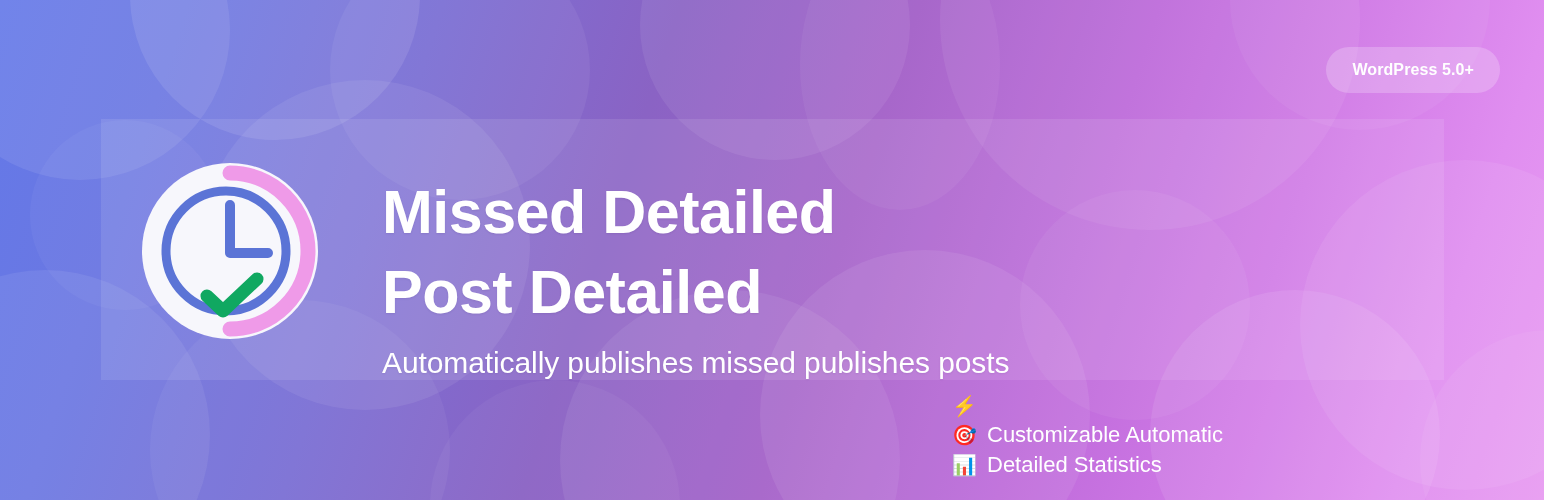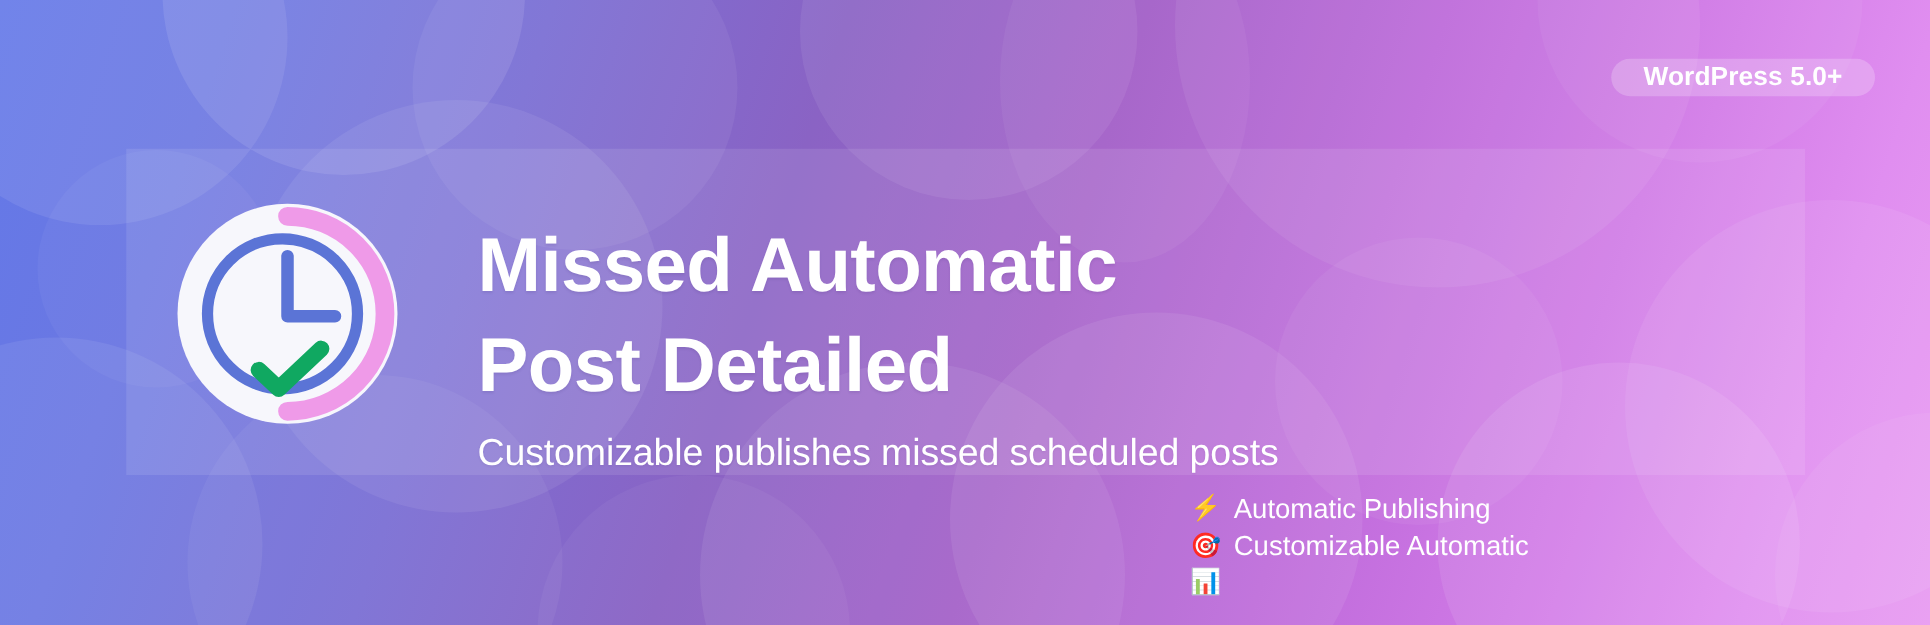--- a/index.html
+++ b/index.html
@@ -67,29 +67,29 @@
     width: 1343px;
     height: 261px;
     background: rgba(255, 255, 255, 0.10);
   }
 
   
   .version-badge {
     position: absolute;
     right: 44px;
     top: 47px;
-    height: 30px;
+    height: 46px;
     padding: 0 26px;
     display: flex;
     align-items: center;
     justify-content: center;
     border-radius: 999px;
     background: rgba(255, 255, 255, 0.22);
     color: #ffffff;
-    font-size: 21px;
+    font-size: 16px;
     font-weight: bold;
     letter-spacing: 0.1px;
     white-space: nowrap;
   }
 
   
   .logo {
     position: absolute;
     left: 140px;
     top: 161px;
@@ -185,33 +185,33 @@
       <circle cx="90" cy="90" r="88" fill="#f7f7fc"></circle>
       <path d="M 90 12 A 78 78 0 0 1 90 168" fill="none" stroke="#ef9ae8" stroke-width="15" stroke-linecap="round"></path>
       <circle cx="86" cy="90" r="60" fill="none" stroke="#5b74d6" stroke-width="9"></circle>
       <path d="M 90 44 L 90 92 L 128 92" fill="none" stroke="#5b74d6" stroke-width="10" stroke-linecap="round" stroke-linejoin="round"></path>
       <path d="M 67 135 L 83 150 L 117 118" fill="none" stroke="#10a861" stroke-width="13" stroke-linecap="round" stroke-linejoin="round"></path>
     </svg>
   </div>
 
   <div class="hero">
     <h1 class="hero-title">
-      <span class="line">Missed Automatic</span>
+      <span class="line">Missed Detailed</span>
       <span class="line">Post Detailed</span>
     </h1>
-    <p class="hero-subtitle">Customizable publishes missed scheduled posts</p>
+    <p class="hero-subtitle">Automatically publishes missed publishes posts</p>
   </div>
 
   <ul class="features" style="list-style:none;margin:0;padding:0;">
     <li class="feature-item">
       <span class="feature-icon">⚡</span>
-      <span>Automatic Publishing</span>
     </li>
     <li class="feature-item">
       <span class="feature-icon">🎯</span>
       <span>Customizable Automatic</span>
     </li>
     <li class="feature-item">
       <span class="feature-icon">📊</span>
+      <span>Detailed Statistics</span>
     </li>
   </ul>
 
 </div>
 
 </body></html>

